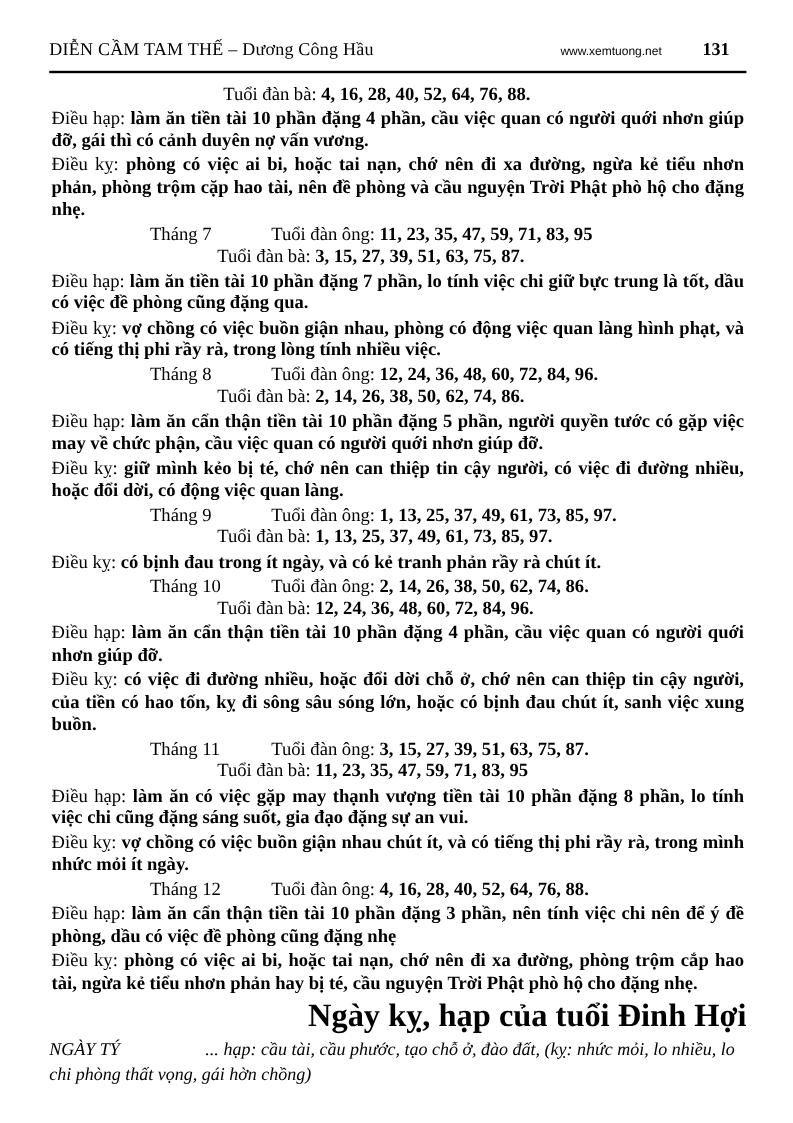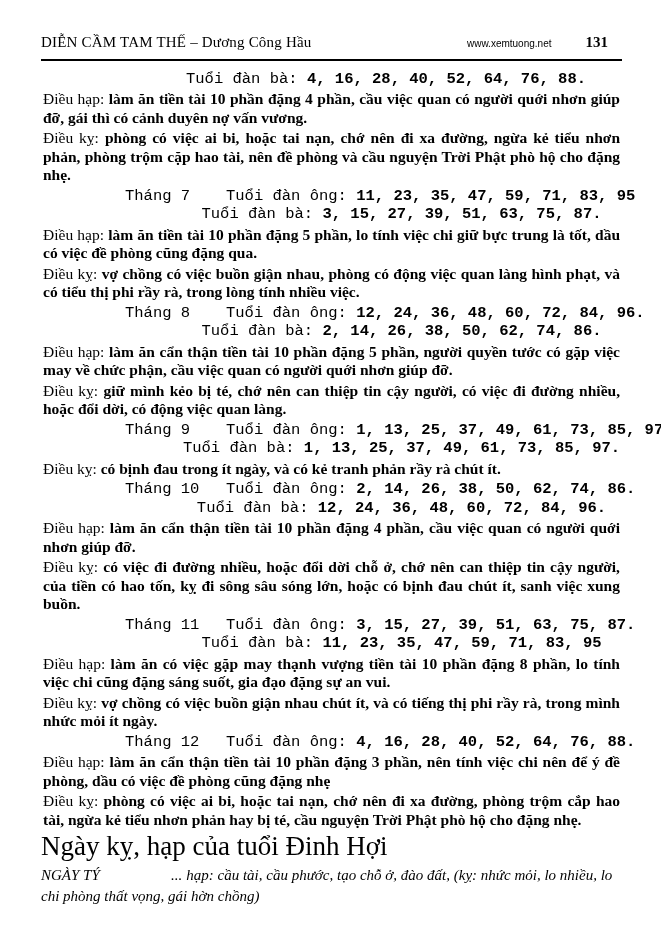--- a/index.html
+++ b/index.html
@@ -37,34 +37,34 @@
     margin-top: 9px;
     font-size: 15.5px;
     line-height: 18.5px;
   }
   .para {
     margin: 2px;
     text-align: justify;
   }
   .para b, .age-line b { font-weight: bold; }
   .plabel { font-weight: normal; }
-  .age-line { white-space: nowrap; font-family: Liberation Mono, monospace; }
+  .age-line { white-space: nowrap; }
   .age-line.intro { padding-left: 145px; }
-  .age-line.women { padding-left: 140px; text-align: center; }
+  .age-line.women { padding-left: 140px; }
   .month-name {
     display: inline-block;
     margin-left: 84px;
     width: 101px;
   }
   
   .section-title {
     margin: 2px 0 3px 0;
     font-size: 27px;
-    font-weight: normal;
-    text-align: left;
+    font-weight: bold;
+    text-align: right;
     line-height: 1.15;
   }
   
   .day-entry {
     margin: 2px 0 0 0;
     font-size: 15px;
     line-height: 21px;
     text-align: left;
     font-style: italic;
   }
@@ -101,25 +101,25 @@
       <div class="age-line">
         <span class="month-name">Tháng 7</span><span class="plabel">Tuổi đàn ông:</span>
         <b>11, 23, 35, 47, 59, 71, 83, 95</b>
       </div>
       <div class="age-line women">
         <span class="plabel">Tuổi đàn bà:</span>
         <b>3, 15, 27, 39, 51, 63, 75, 87.</b>
       </div>
       <p class="para">
         <span class="plabel">Điều hạp:</span>
-        <b>làm ăn tiền tài 10 phần đặng 5 phần, lo tính việc chi giữ bực trung là tốt, dầu có việc đề phòng cũng đặng qua.</b>
-      </p>
-      <p class="para">
-        <span class="plabel">Điều kỵ:</span>
-        <b>vợ chồng có việc buồn giận nhau, phòng có động việc quan làng hình phạt, và có tiểu thị phi rầy rà, trong lòng tính nhiều việc.</b>
+        <b>làm ăn tiền tài 10 phần đặng 7 phần, lo tính việc chi giữ bực trung là tốt, dầu có việc đề phòng cũng đặng qua.</b>
+      </p>
+      <p class="para">
+        <span class="plabel">Điều kỵ:</span>
+        <b>vợ chồng có việc buồn giận nhau, phòng có động việc quan làng hình phạt, và có tiếng thị phi rầy rà, trong lòng tính nhiều việc.</b>
       </p>
     </div>
 
     <div class="month-block">
       <div class="age-line">
         <span class="month-name">Tháng 8</span><span class="plabel">Tuổi đàn ông:</span>
         <b>12, 24, 36, 48, 60, 72, 84, 96.</b>
       </div>
       <div class="age-line women">
         <span class="plabel">Tuổi đàn bà:</span>

